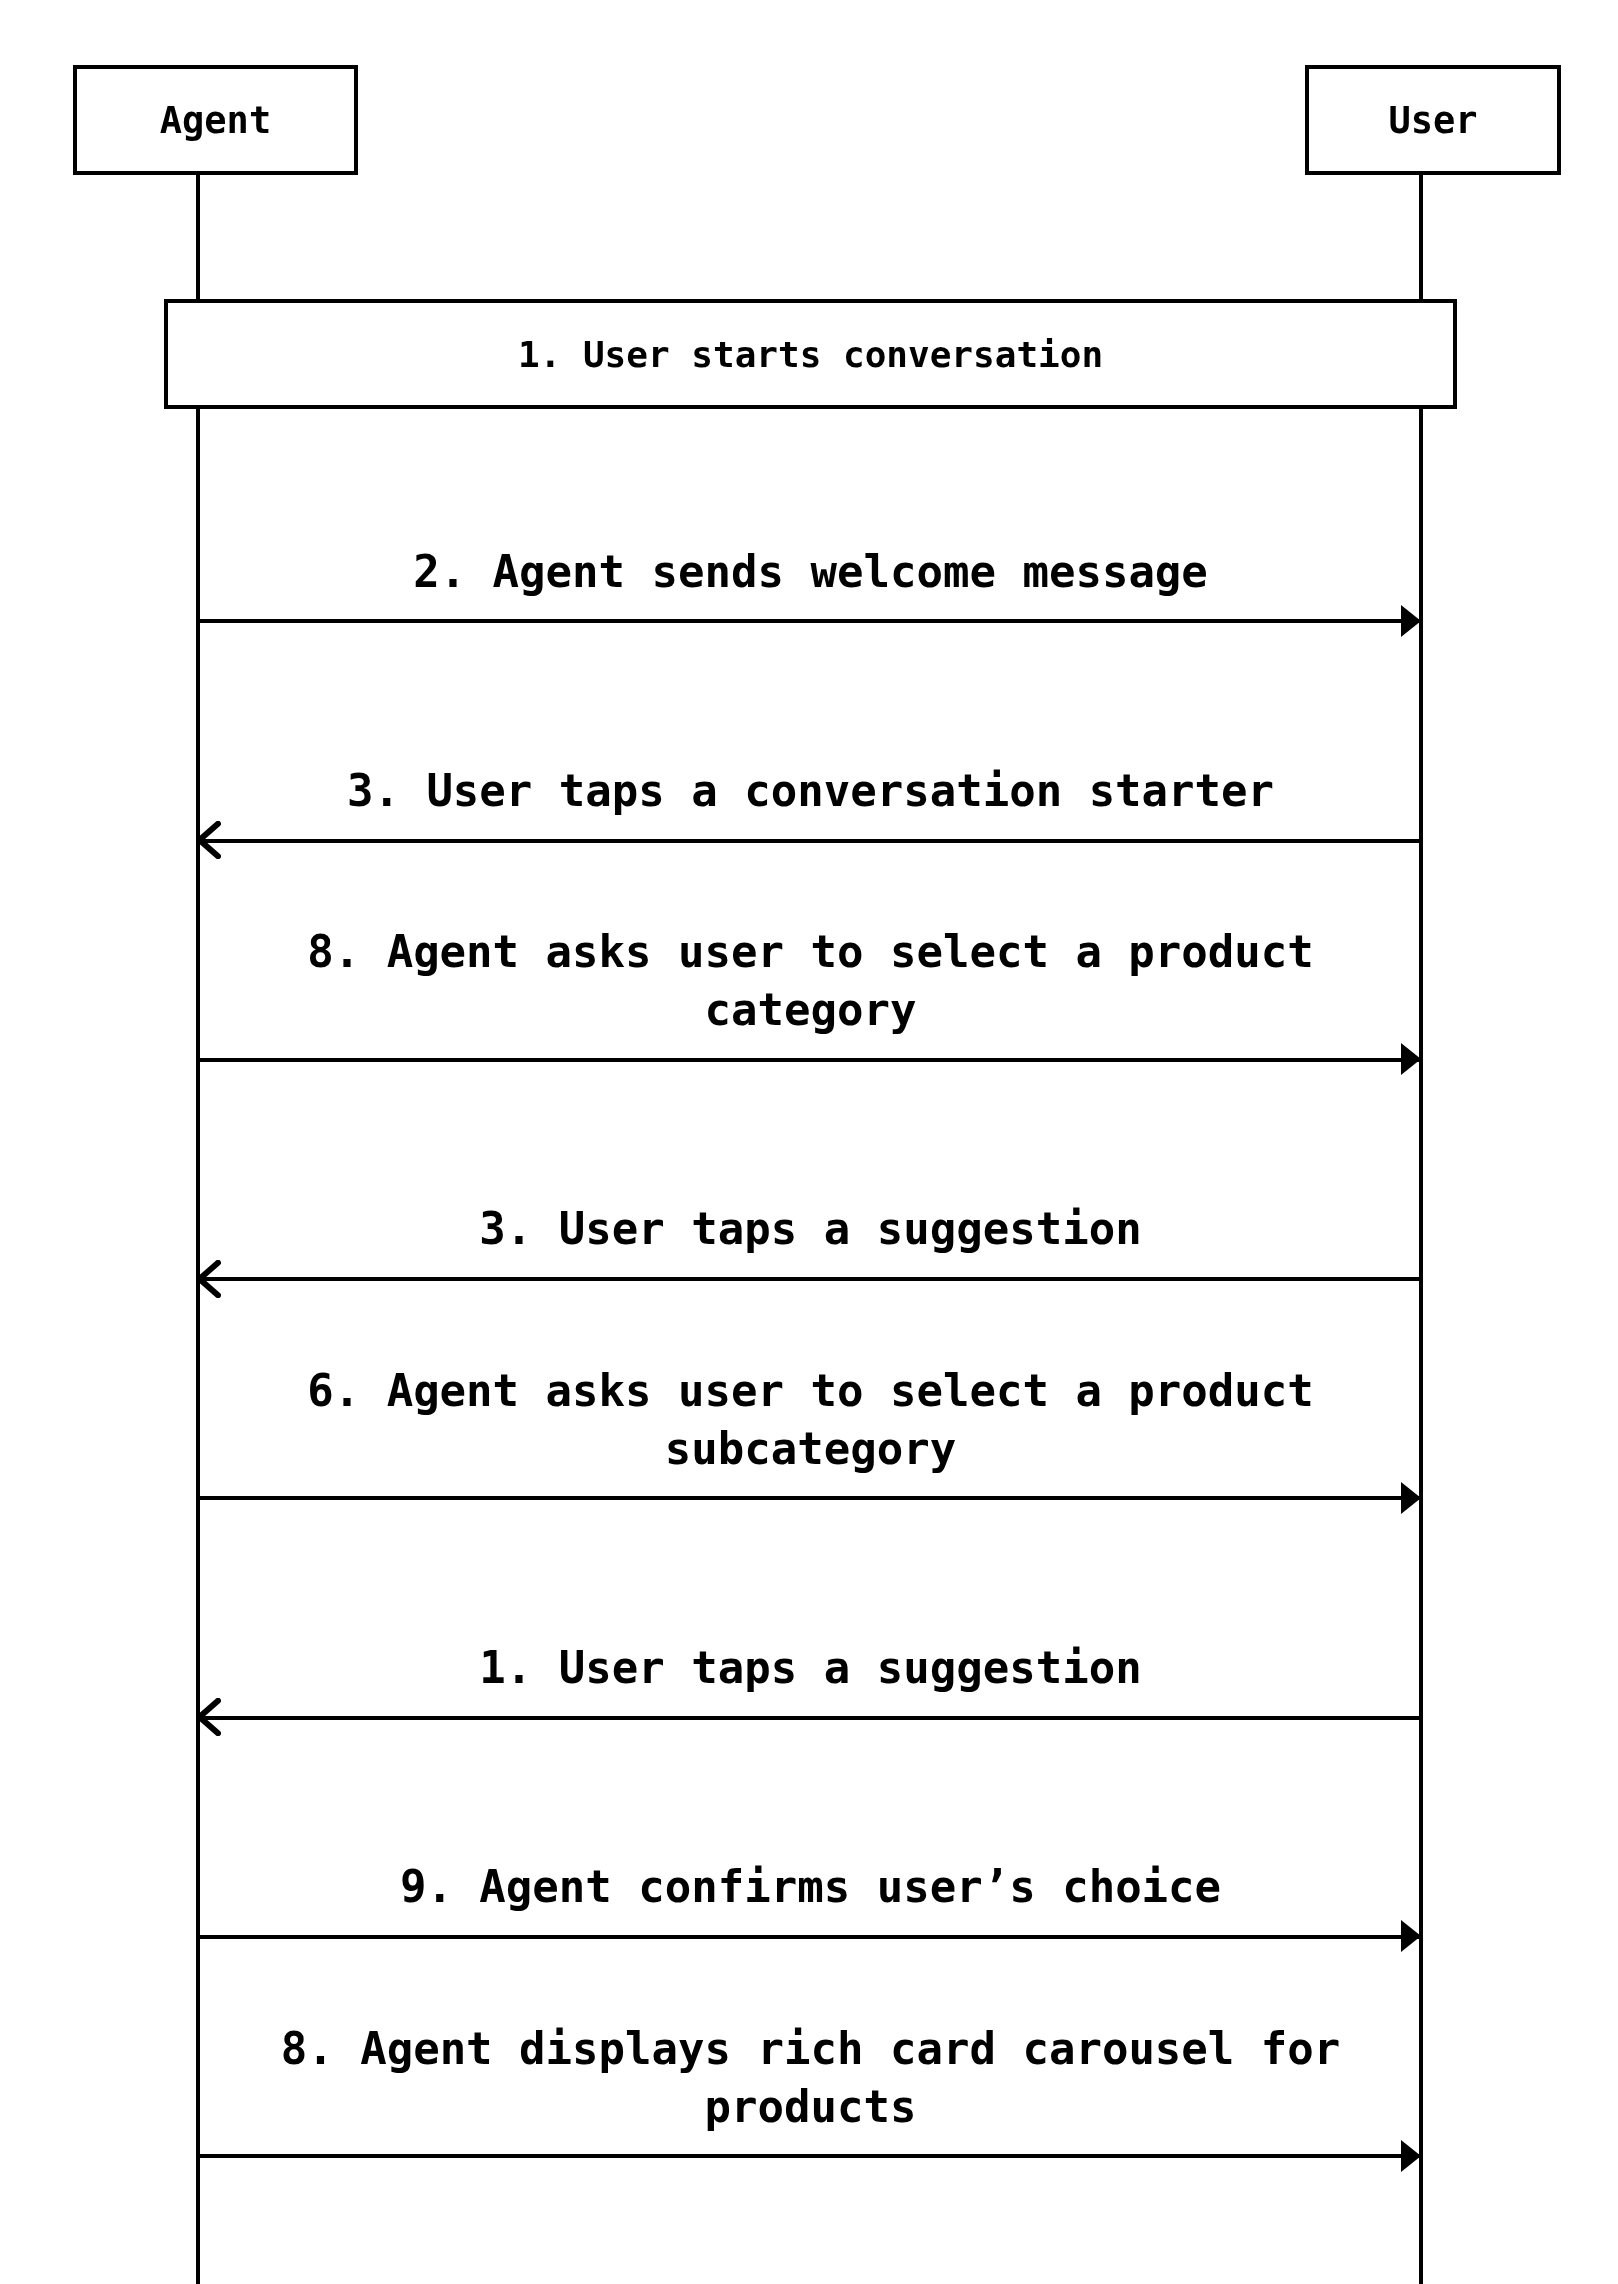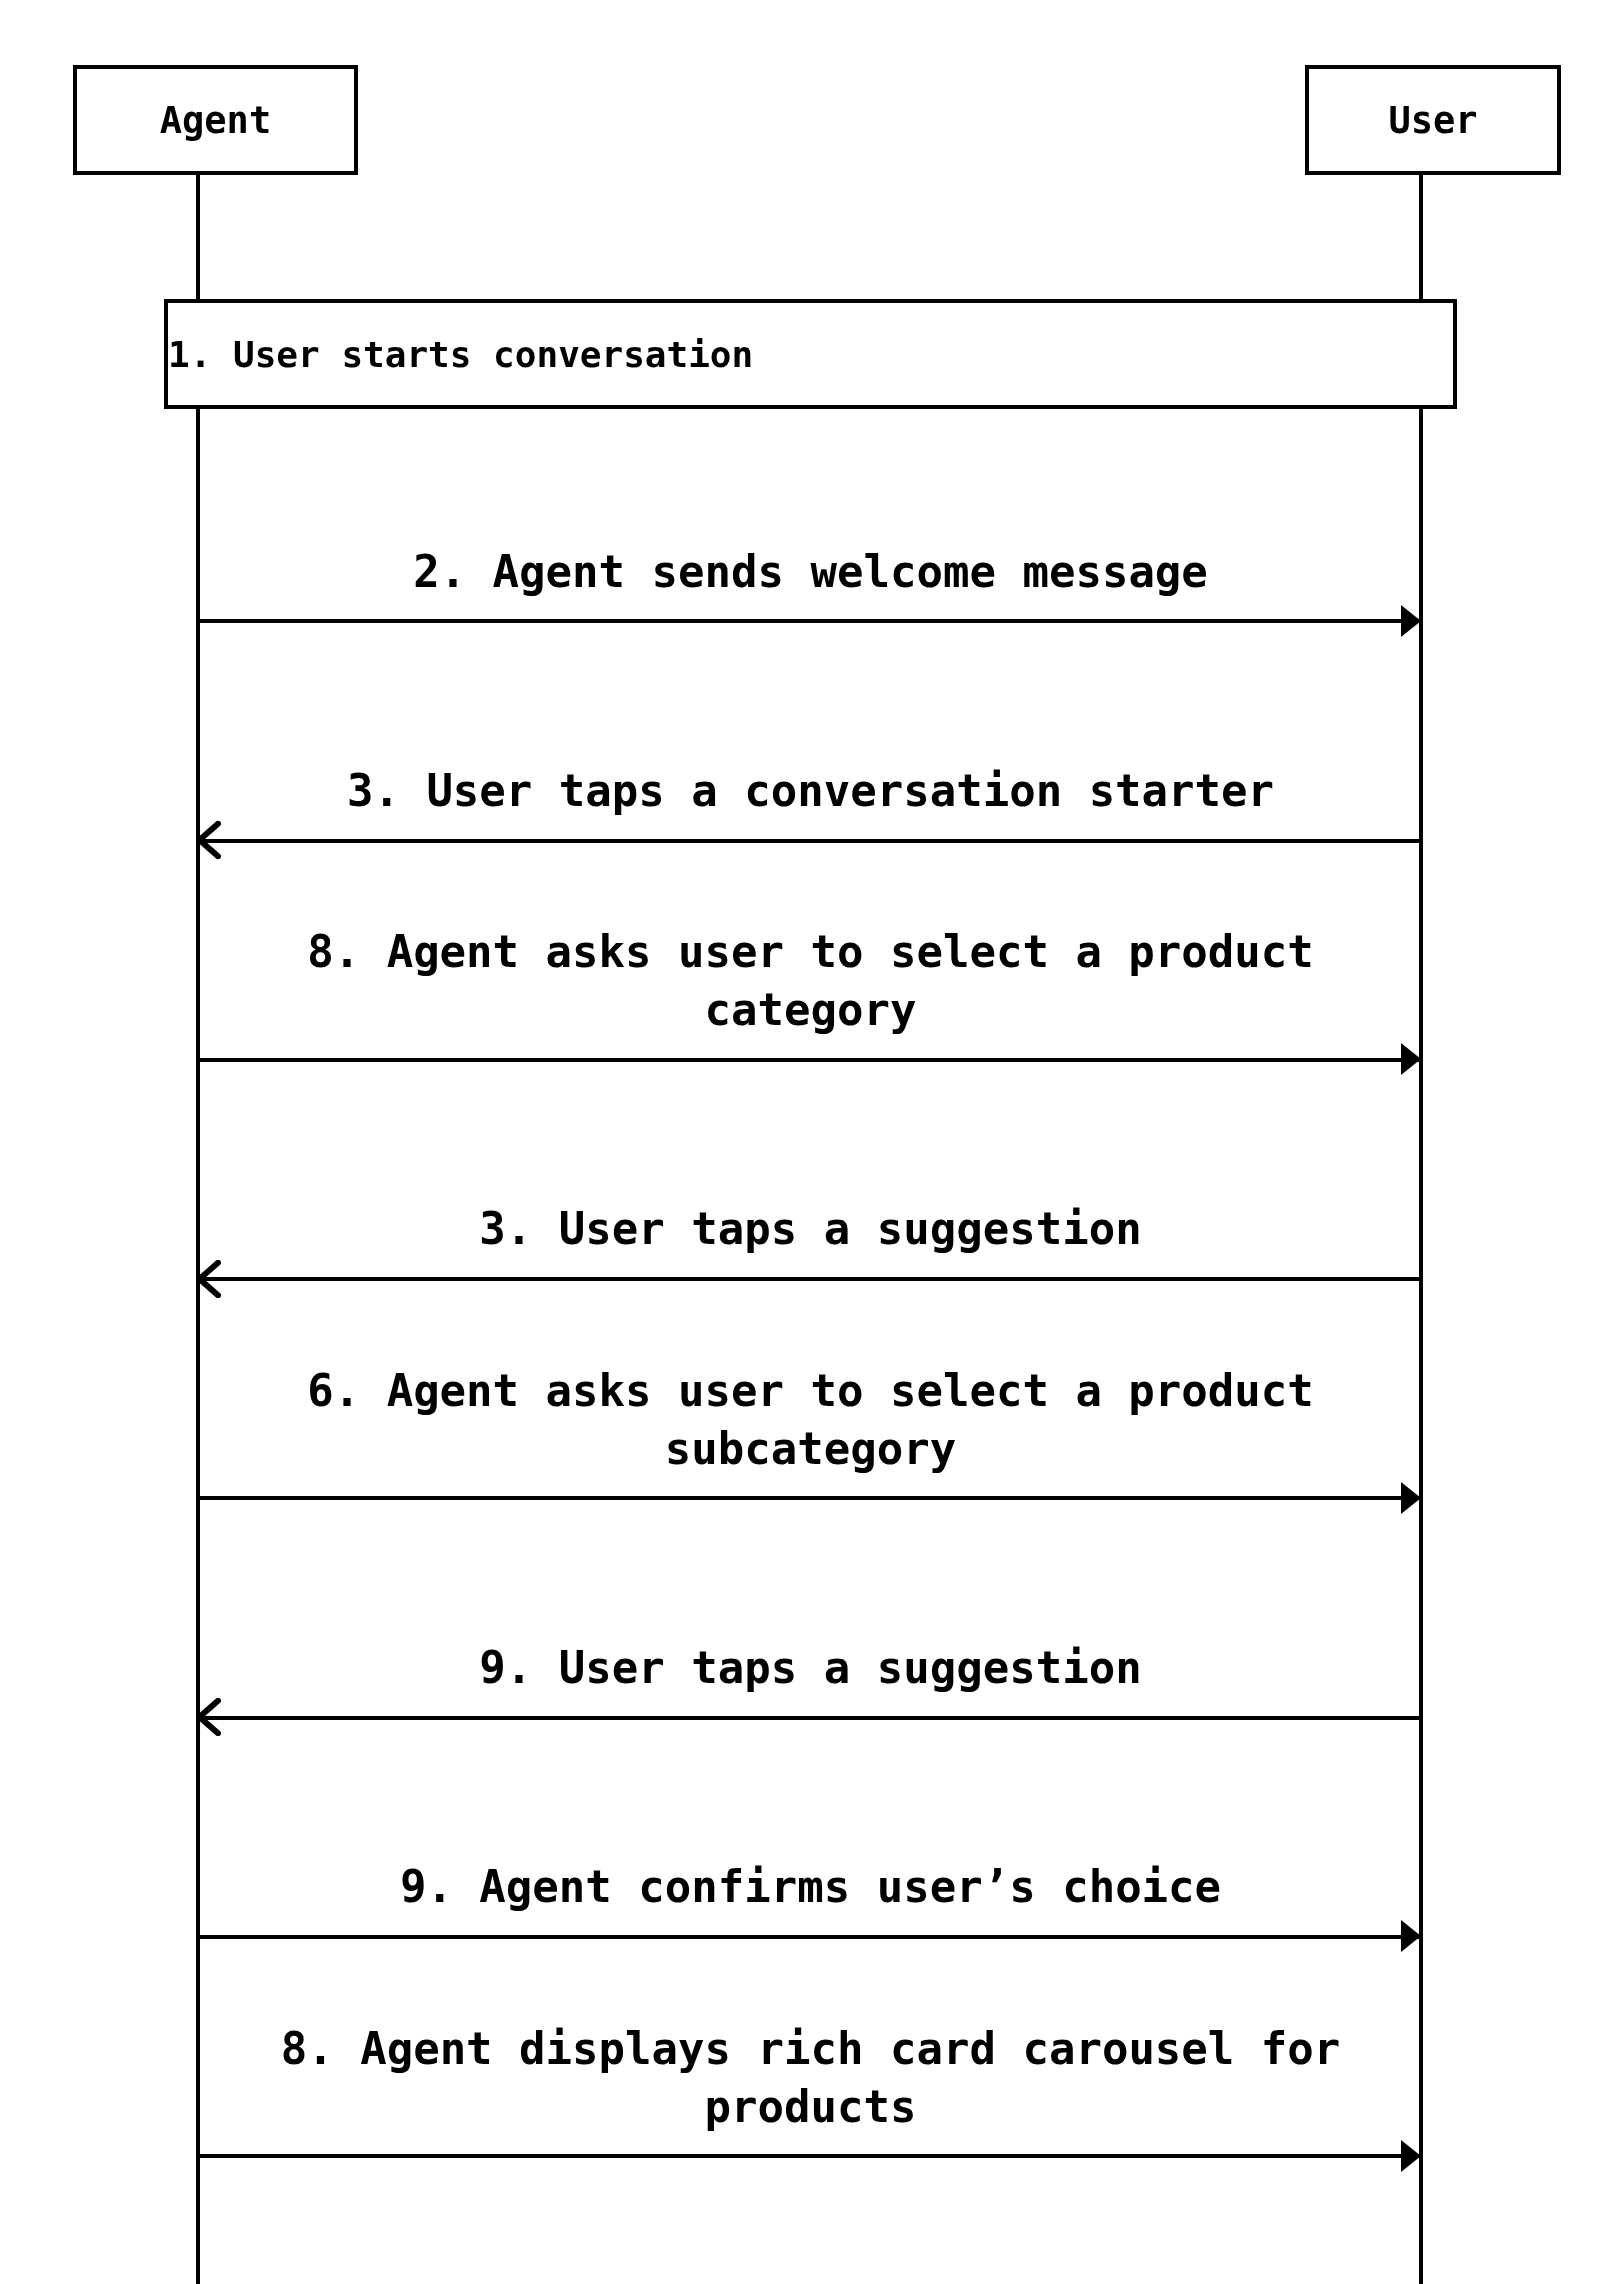--- a/index.html
+++ b/index.html
@@ -53,21 +53,21 @@
     position: absolute;
     left: 164px;
     top: 299px;
     width: 1293px;
     height: 110px;
     box-sizing: border-box;
     border: 4.6px solid #000000;
     background: #ffffff;
     display: flex;
     align-items: center;
-    justify-content: flex-start;
+    justify-content: center;
     font-size: 36px;
     font-weight: bold;
     z-index: 2;
   }
 
   .msg-label {
     position: absolute;
     left: 199px;
     width: 1223px;
     text-align: center;
@@ -140,21 +140,21 @@
       <div class="msg-label" style="top: 1258px;">3. User taps a suggestion</div>
       <div class="msg-line" style="top: 1277px;"></div>
       <div class="head-open-left" style="top: 1260px;">
         <svg width="25" height="38" viewBox="0 0 54 84">
           <polyline points="48,6 7,42 48,78" fill="none" stroke="#000000" stroke-width="13" stroke-linecap="round" stroke-linejoin="round"></polyline>
         </svg>
       </div>
       <div class="msg-label" style="top: 1478px;">6. Agent asks user to select a product subcategory</div>
       <div class="msg-line" style="top: 1496px;"></div>
       <div class="head-filled-right" style="top: 1482px;"></div>
-      <div class="msg-label" style="top: 1697px;">9. User taps a suggestion</div>
+      <div class="msg-label" style="top: 1697px;">1. User taps a suggestion</div>
       <div class="msg-line" style="top: 1716px;"></div>
       <div class="head-open-left" style="top: 1698px;">
         <svg width="25" height="38" viewBox="0 0 54 84">
           <polyline points="48,6 7,42 48,78" fill="none" stroke="#000000" stroke-width="13" stroke-linecap="round" stroke-linejoin="round"></polyline>
         </svg>
       </div>
       <div class="msg-label" style="top: 1916px;">9. Agent confirms user’s choice</div>
       <div class="msg-line" style="top: 1935px;"></div>
       <div class="head-filled-right" style="top: 1920px;"></div>
       <div class="msg-label" style="top: 2136px;">8. Agent displays rich card carousel for products</div>

